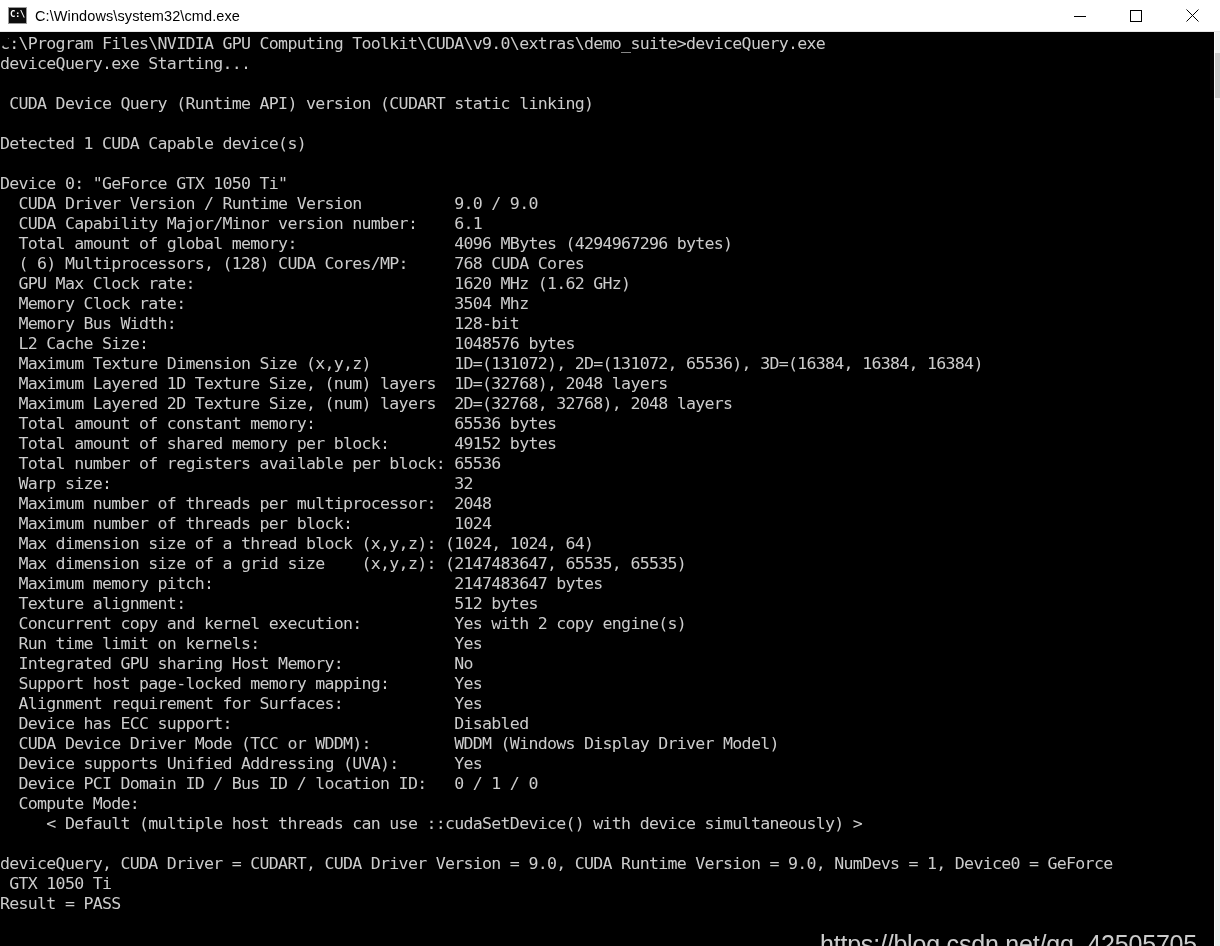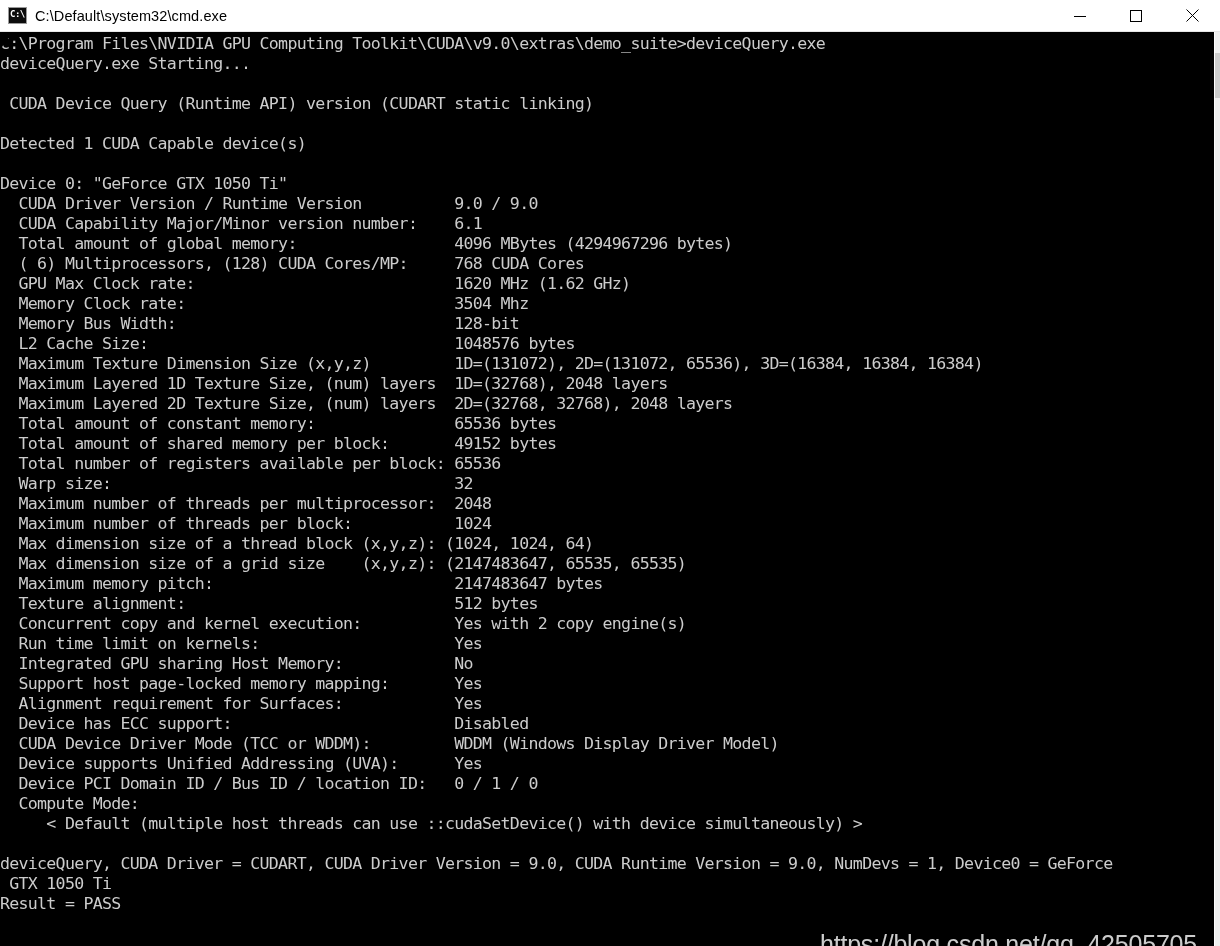--- a/index.html
+++ b/index.html
@@ -169,21 +169,21 @@
 </style>
 </head>
 <body>
 
 <div class="window">
 
   <div class="titlebar">
     <div class="title-icon">
       <span class="glyph">C:\</span>
     </div>
-    <div class="title-text">C:\Default\system32\cmd.exe</div>
+    <div class="title-text">C:\Windows\system32\cmd.exe</div>
     <div class="title-spacer"></div>
     <div class="win-btns">
       <div class="win-btn">
         <svg width="12" height="12" viewBox="0 0 12 12">
           <line x1="0" y1="6.5" x2="12" y2="6.5" stroke="#000" stroke-width="1"></line>
         </svg>
       </div>
       <div class="win-btn">
         <svg width="12" height="12" viewBox="0 0 12 12">
           <rect x="0.5" y="0.5" width="11" height="11" fill="none" stroke="#000" stroke-width="1"></rect>

